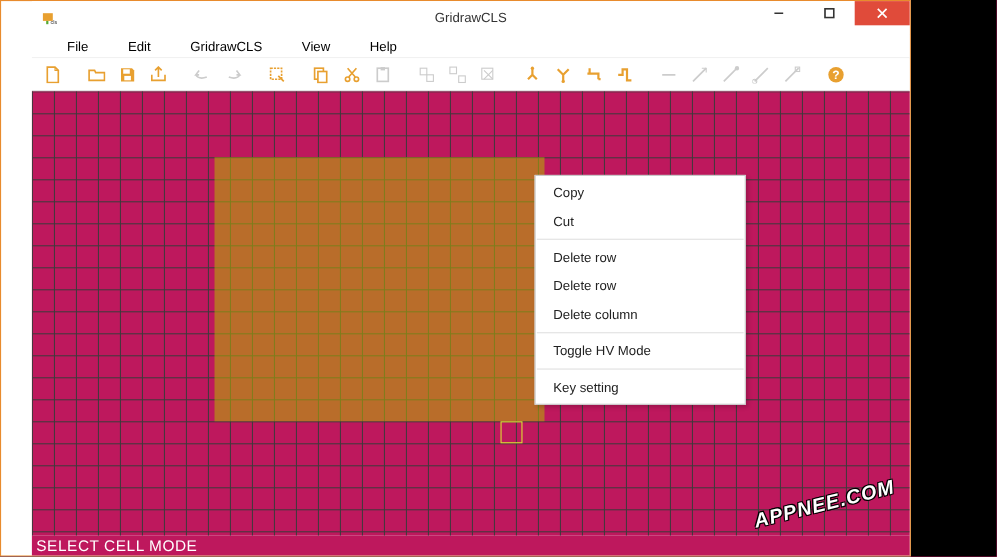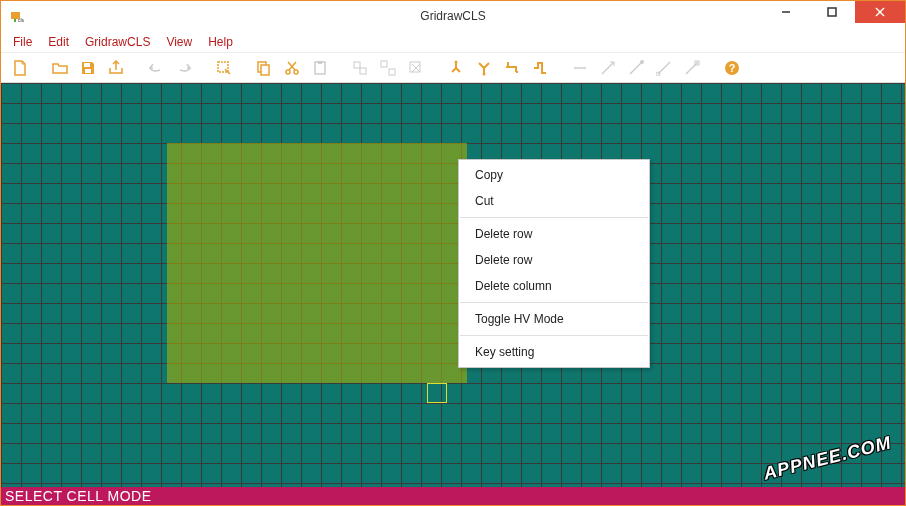--- a/index.html
+++ b/index.html
@@ -1,37 +1,37 @@
 <!DOCTYPE html>
 <html><head>
 <meta charset="utf-8">
 <style>
   * { box-sizing: border-box; margin: 0; padding: 0; font-family: "Segoe UI", Tahoma, sans-serif; }
   body { width: 906px; height: 506px; overflow: hidden; background: #000; }
   
-  .window { width: 906px; height: 506px; border: 1px solid #e88b2d; display: flex; flex-direction: column; background: #fff; }
+  .window { width: 828px; height: 506px; border: 1px solid #e88b2d; display: flex; flex-direction: column; background: #fff; padding-left: 28px; }
   
   .titlebar { height: 30px; background: #fff; display: flex; align-items: center; position: relative; }
   .titlebar .app-icon { width: 16px; height: 16px; margin-left: 8px; }
   .titlebar .title { position: absolute; left: 0; right: 0; text-align: center; font-size: 12px; color: #333; pointer-events: none; }
   .titlebar .win-controls { position: absolute; right: 0; top: 0; display: flex; height: 22px; }
   .titlebar .win-btn { width: 46px; height: 22px; display: flex; align-items: center; justify-content: center; font-size: 10px; color: #333; cursor: default; }
   .titlebar .win-btn.close { background: #e04b3a; color: #fff; width: 50px; }
   .titlebar .win-btn svg { display: block; }
   
   .menubar { height: 22px; background: #fff; display: flex; align-items: center; padding: 0 4px; font-size: 12px; border-bottom: 1px solid #eee; }
-  .menubar .menu-item { padding: 2px 8px; color: #b91c1c; cursor: default; }
+  .menubar .menu-item { padding: 2px 8px; color: #000000; cursor: default; margin-left: 20px; }
   
   .toolbar { height: 30px; background: #fff; display: flex; align-items: center; padding: 0 6px; gap: 2px; border-bottom: 1px solid #ddd; }
   .toolbar .tb-btn { width: 26px; height: 24px; display: flex; align-items: center; justify-content: center; color: #e8a030; cursor: default; }
   .toolbar .tb-btn.disabled { color: #ccc; }
   .toolbar .tb-sep { width: 10px; }
   .toolbar svg { display: block; }
   
-  .canvas-area { flex: 1; background: #0f766e; position: relative; overflow: hidden; }
+  .canvas-area { flex: 1; background: #be185d; position: relative; overflow: hidden; }
   .grid-bg { position: absolute; inset: 0; background-image:
       linear-gradient(to right, #3a3a3a 1px, transparent 1px),
       linear-gradient(to bottom, #3a3a3a 1px, transparent 1px);
     background-size: 20px 20px;
   }
   .selection { position: absolute; background: rgba(180,180,0,0.55); }
   .cursor-cell { position: absolute; border: 1px solid #dddd33; width: 20px; height: 20px; }
   
   .context-menu { position: absolute; background: #fff; border: 1px solid #c8c8c8; box-shadow: 2px 2px 4px rgba(0,0,0,0.2); width: 192px; padding: 2px 0; font-size: 12px; }
   .context-menu .cm-item { padding: 6px 16px; color: #222; cursor: default; }

